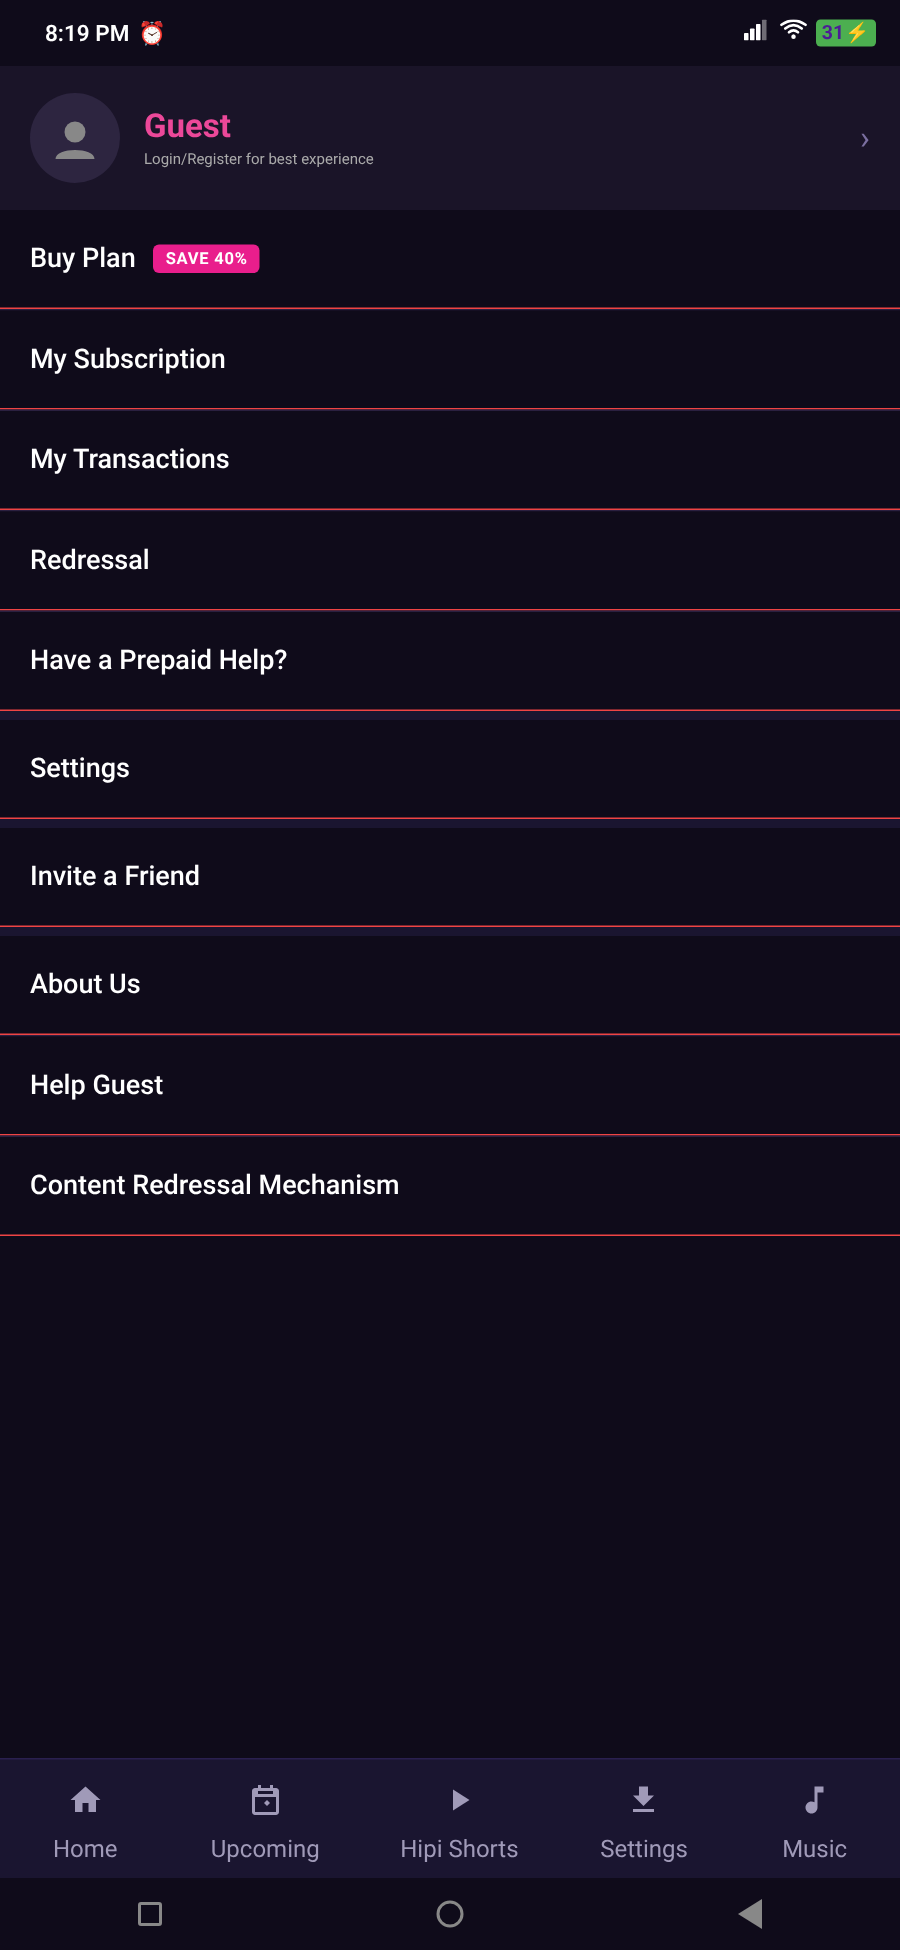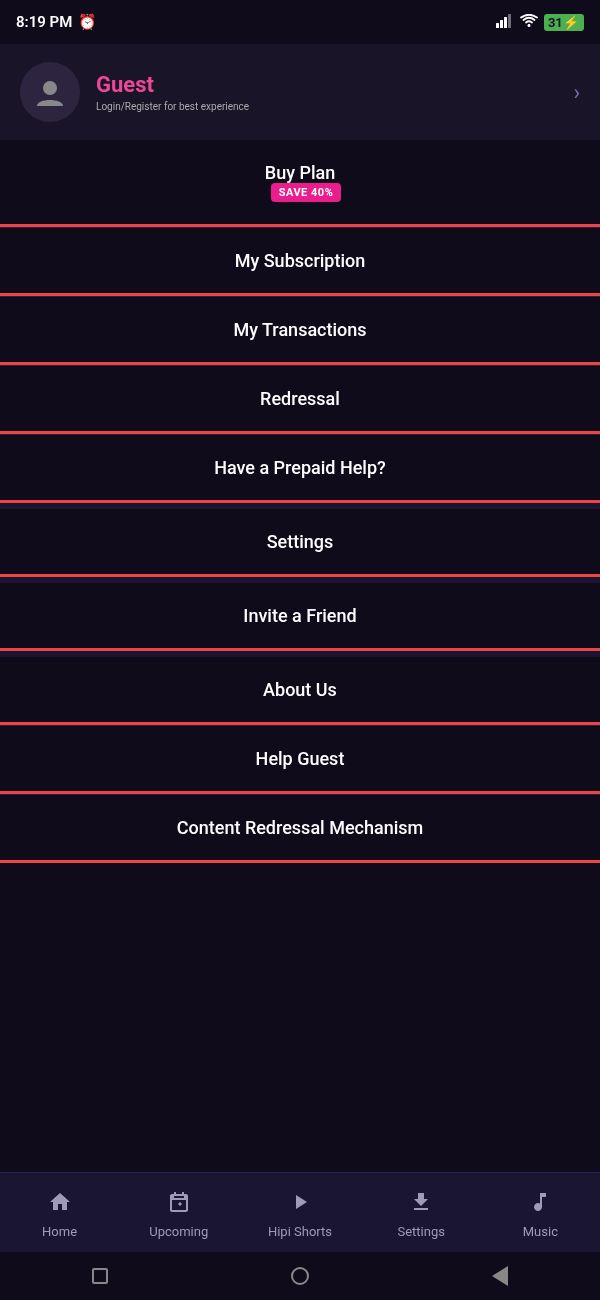--- a/index.html
+++ b/index.html
@@ -30,31 +30,32 @@
       height: 44px;
     }
 
     .status-time {
       font-size: 15px;
       font-weight: 600;
       color: #ffffff;
       display: flex;
       align-items: center;
       gap: 6px;
+      margin-left: 14px;
     }
 
     .status-icons {
       display: flex;
       align-items: center;
       gap: 6px;
     }
 
     .status-icons span {
       font-size: 13px;
-      color: #0f172a;
+      color: #4c1d95;
     }
 
     .battery-box {
       display: inline-flex;
       align-items: center;
       background: #4caf50;
       border-radius: 3px;
       padding: 1px 4px;
       font-size: 11px;
       font-weight: bold;
@@ -108,24 +109,23 @@
     
     .menu-section {
       padding: 0;
     }
 
     .menu-item {
       display: flex;
       align-items: center;
       padding: 22px 20px;
       cursor: pointer;
-      border-bottom: 3px solid #ef4444;
+      border-bottom: 1px solid #ef4444;
       background-color: #0f0b1a;
       transition: background 0.15s;
-      flex-direction: column;
     }
 
     .menu-item-label {
       font-size: 18px;
       font-weight: 500;
       color: #ffffff;
     }
 
     .badge-save {
       margin-left: 12px;
@@ -172,21 +172,21 @@
       cursor: pointer;
       min-width: 60px;
     }
 
     .nav-icon {
       font-size: 22px;
       color: #a09ab8;
     }
 
     .nav-label {
-      font-size: 13px;
+      font-size: 16px;
       color: #a09ab8;
     }
 
     
     .android-navbar {
       position: absolute;
       bottom: 0;
       left: 0;
       right: 0;
       height: 48px;

